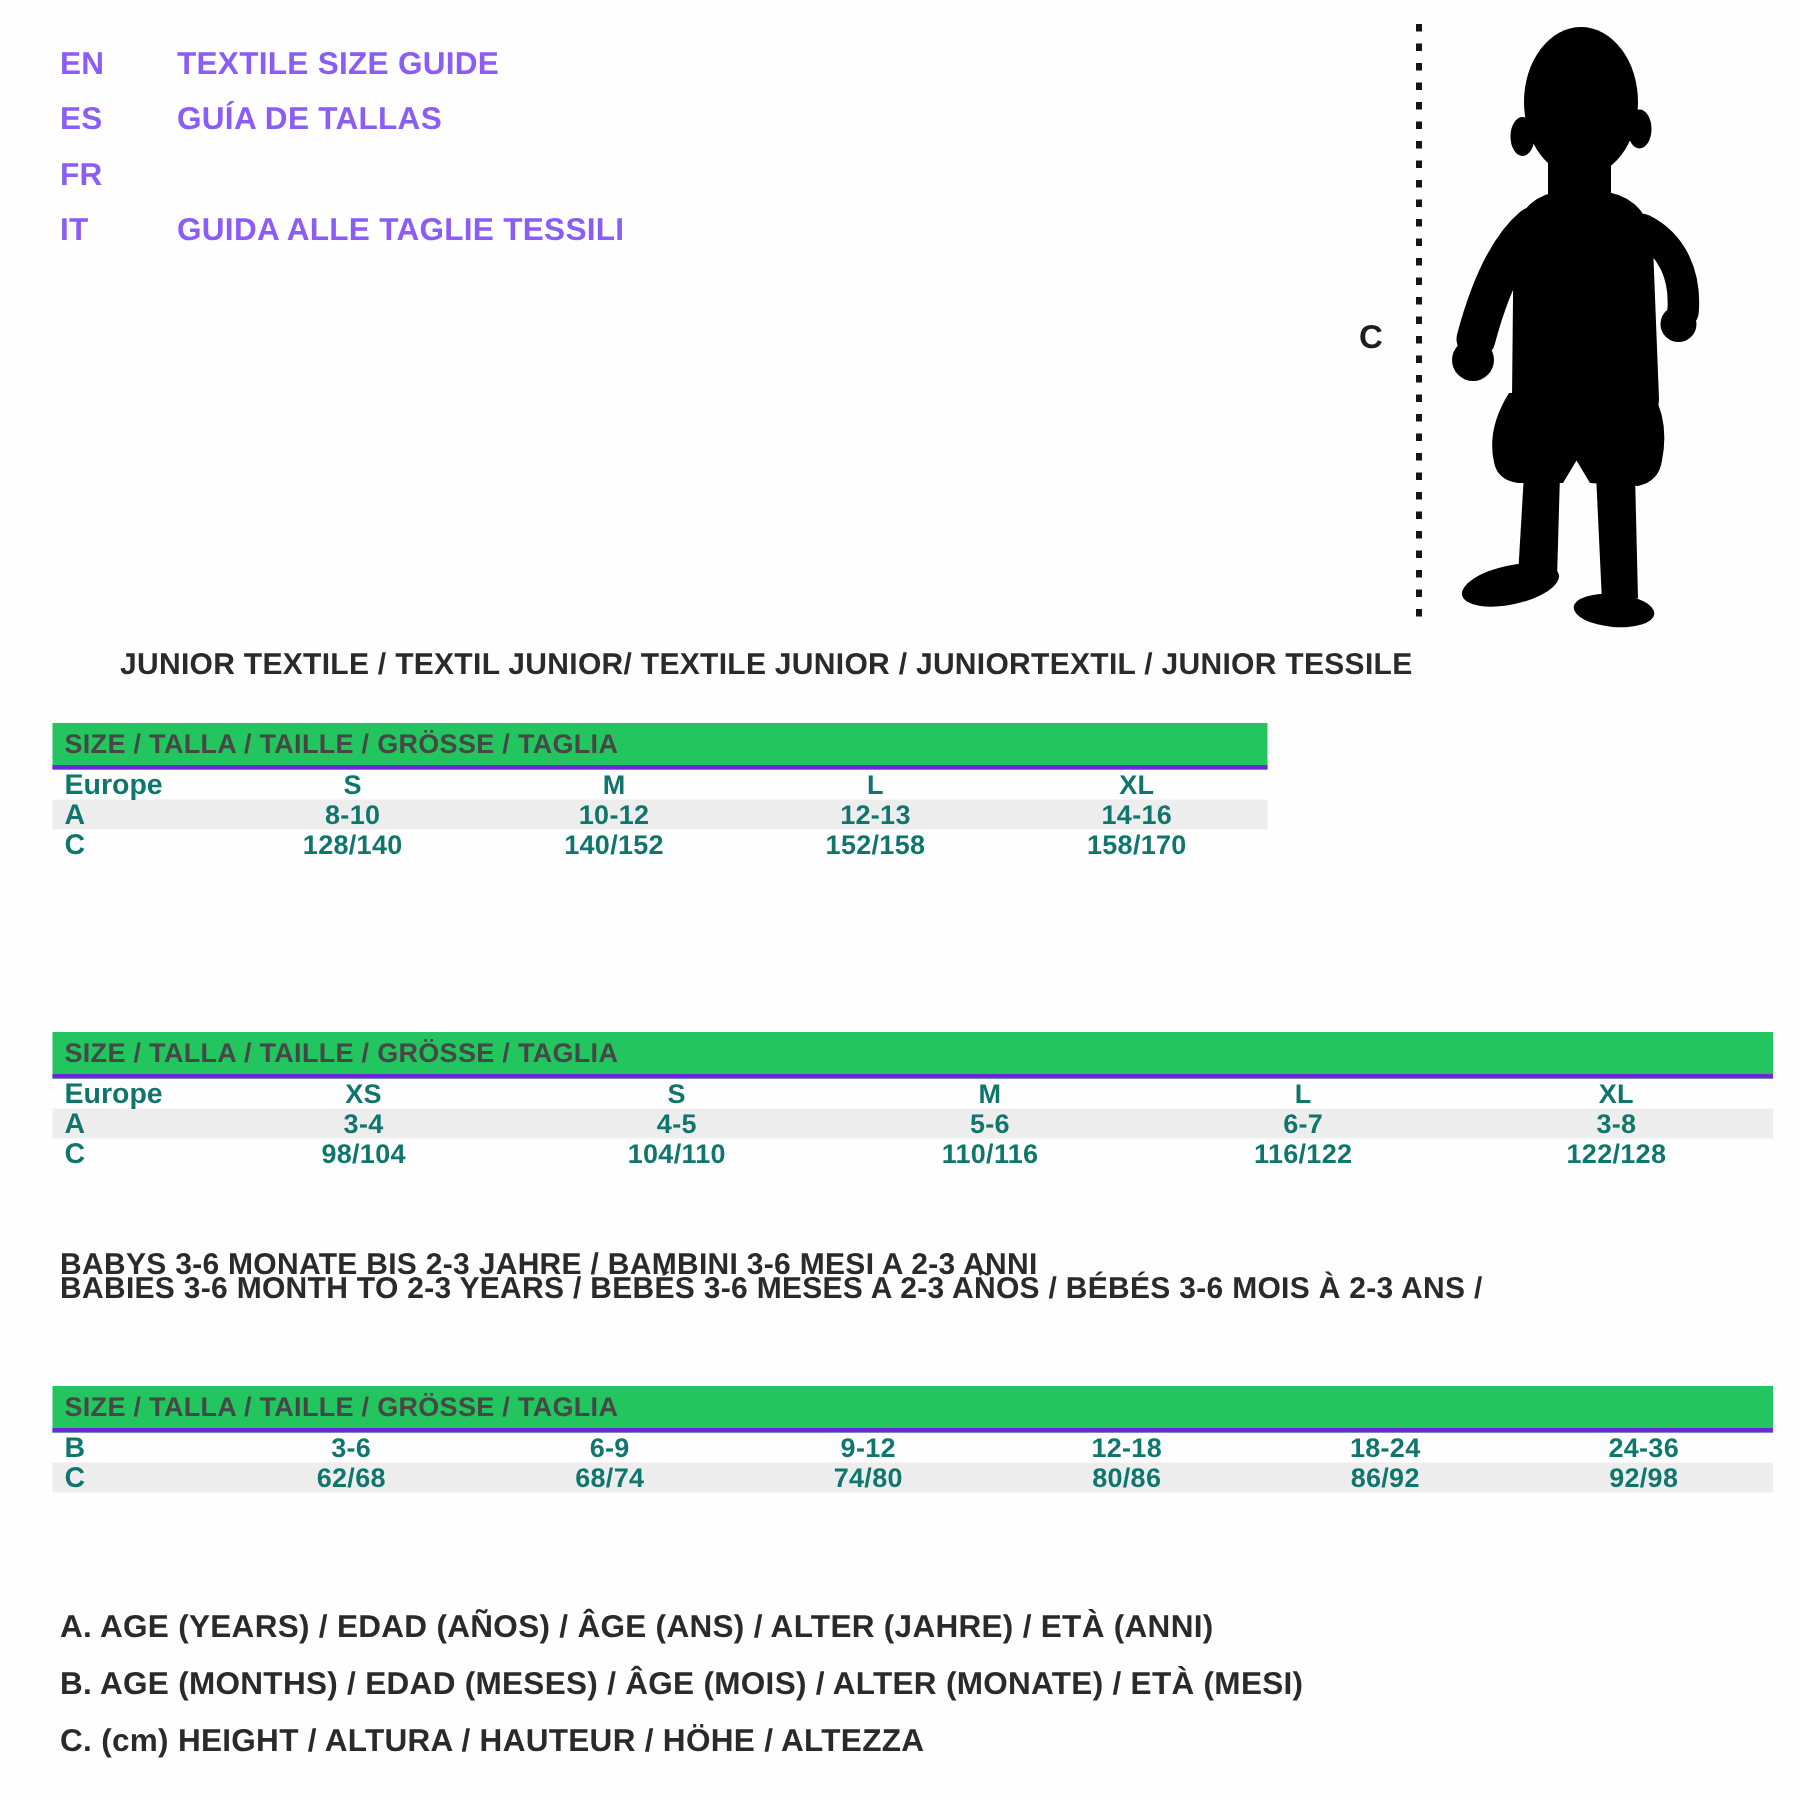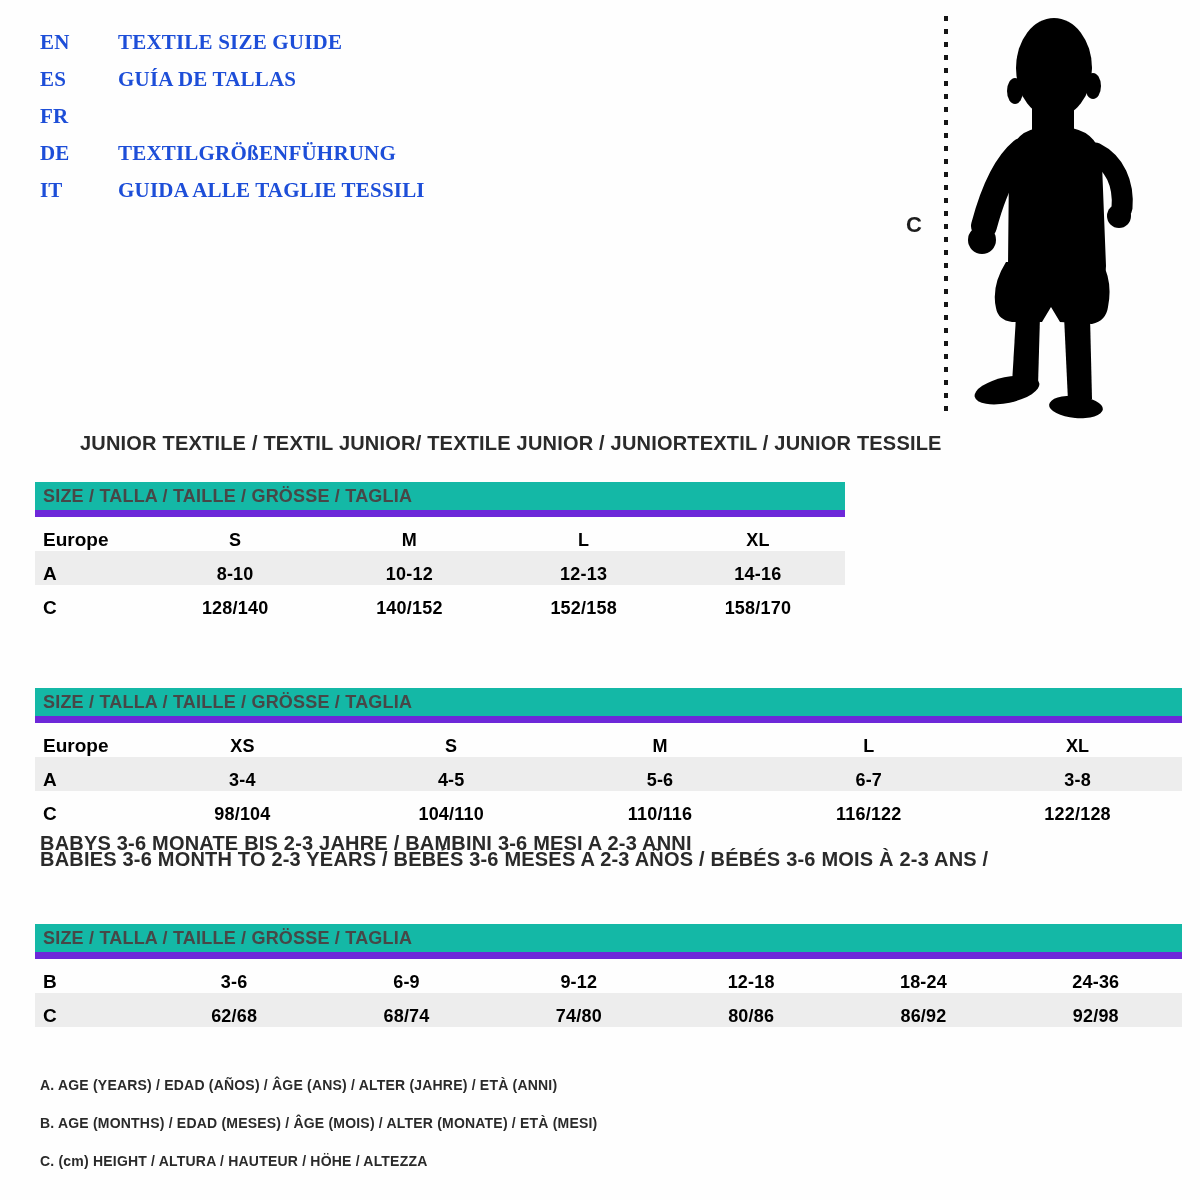--- a/index.html
+++ b/index.html
@@ -5,67 +5,63 @@
   html,body{margin:0;padding:0;}
   body{
     width:1200px;height:1200px;background:#ffffff;
     font-family:"Liberation Sans", sans-serif;
     font-weight:bold;color:#333333;
   }
   .page{position:relative;width:1200px;height:1200px;overflow:hidden;background:#fefefe;}
 
   
   .lang-block{position:absolute;left:40px;top:24px;}
-  .lang-row{display:flex;height:37px;align-items:center;font-size:21px;letter-spacing:.2px;color:#1d4ed8;font-family:Liberation Serif, serif;}
+  .lang-row{display:flex;height:37px;align-items:center;font-size:21px;letter-spacing:.2px;color:#8b5cf6;}
   .lang-code{width:78px;}
   .lang-title{white-space:nowrap;}
 
   
   .dash-line{position:absolute;left:942px;top:14px;}
   .measure-c{position:absolute;left:906px;top:212px;font-size:22px;color:#1d1d1d;}
   .baby-svg{position:absolute;left:962px;top:16px;}
   .baby-svg *{fill:#000;}
 
   
   .sec-heading{position:absolute;font-size:20px;letter-spacing:.2px;color:#2a2a2a;white-space:nowrap;}
   .sub{font-size:.62em;vertical-align:-.12em;}
 
   
   .size-table{position:absolute;}
-  .thead{height:28px;background:#14b8a6;border-bottom:7px solid #6d28d9;
+  .thead{height:28px;background:#22c55e;border-bottom:3px solid #6d28d9;
          color:#474747;font-size:18px;line-height:28px;padding-left:8px;letter-spacing:.2px;}
-  .trow{display:flex;height:34px;align-items:flex-end;font-size:18px;color:#000000;}
+  .trow{display:flex;height:20px;align-items:flex-start;font-size:18px;color:#0f766e;}
   .trow.shade{background:#ededed;}
   .tlabel{width:105px;padding-left:8px;font-size:19px;flex:0 0 auto;}
   .tcell{flex:1;text-align:center;letter-spacing:.2px;}
 
   
   .legend{position:absolute;left:40px;top:1066px;}
-  .legend-line{height:38px;line-height:38px;font-size:14px;letter-spacing:.2px;color:#2a2a2a;white-space:nowrap;}
+  .legend-line{height:38px;line-height:38px;font-size:21px;letter-spacing:.2px;color:#2a2a2a;white-space:nowrap;}
 </style>
 </head>
 <body>
 
 <div class="page">
 
   <div class="lang-block">
     <div class="lang-row">
       <span class="lang-code">EN</span>
       <span class="lang-title">TEXTILE SIZE GUIDE</span>
     </div>
     <div class="lang-row">
       <span class="lang-code">ES</span>
       <span class="lang-title">GUÍA DE TALLAS</span>
     </div>
     <div class="lang-row">
       <span class="lang-code">FR</span>
-    </div>
-    <div class="lang-row">
-      <span class="lang-code">DE</span>
-      <span class="lang-title">TEXTILGRÖßENFÜHRUNG</span>
     </div>
     <div class="lang-row">
       <span class="lang-code">IT</span>
       <span class="lang-title">GUIDA ALLE TAGLIE TESSILI</span>
     </div>
   </div>
 
   <svg class="dash-line" width="8" height="404" viewBox="0 0 8 404">
     <line x1="4" y1="2" x2="4" y2="402" stroke="#151515" stroke-width="4" stroke-dasharray="5 8"></line>
   </svg>

